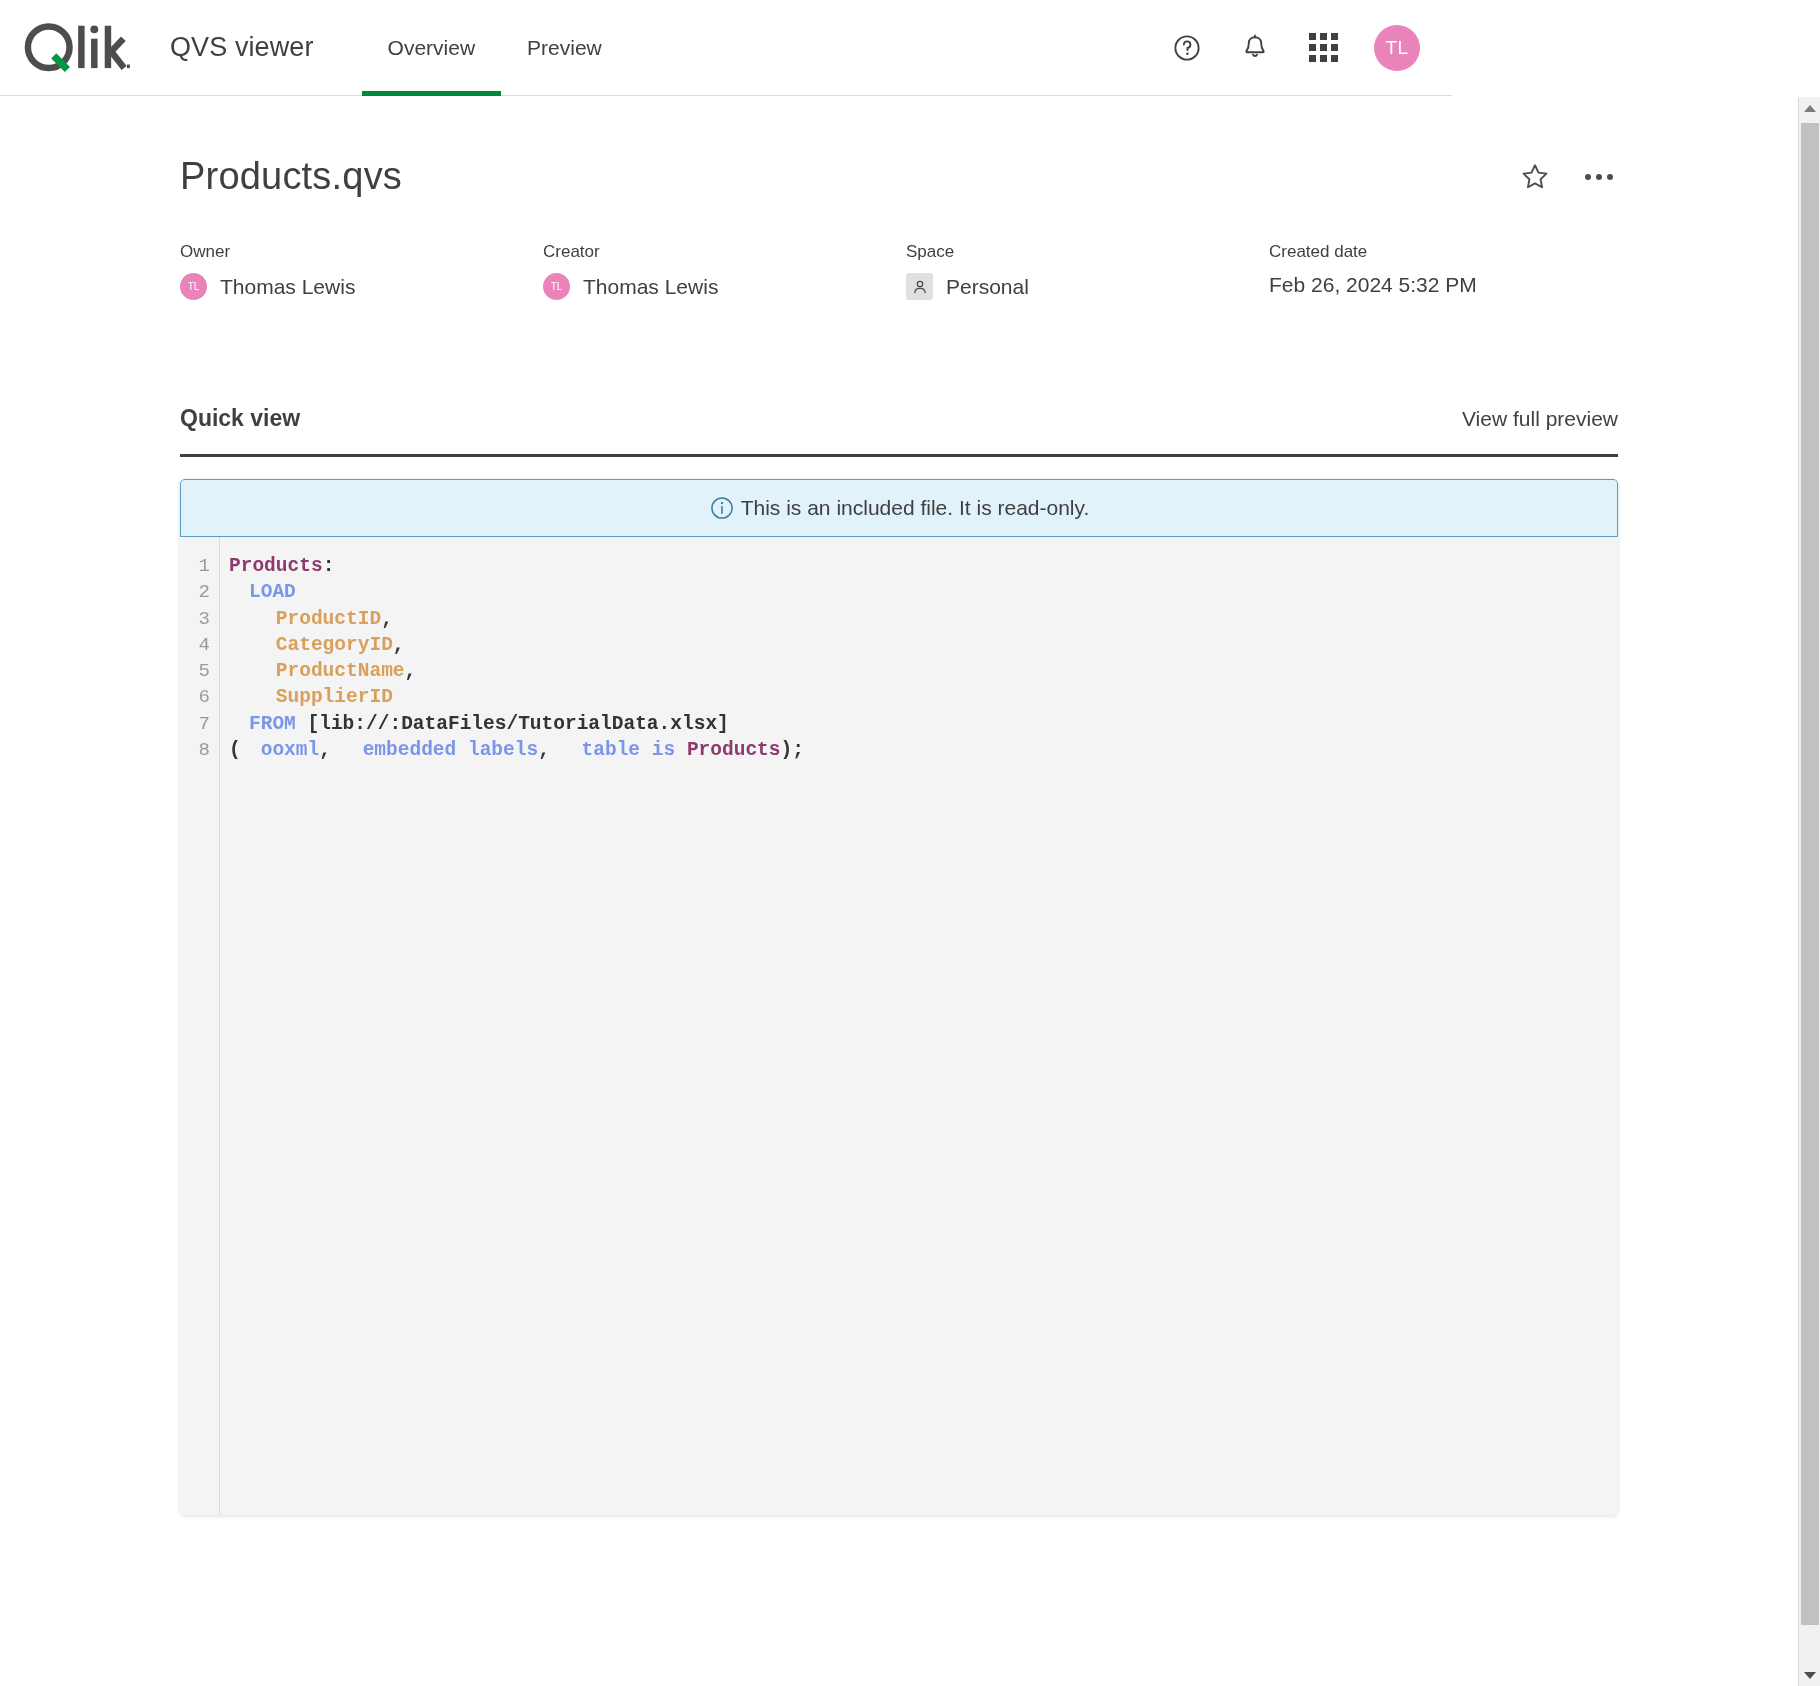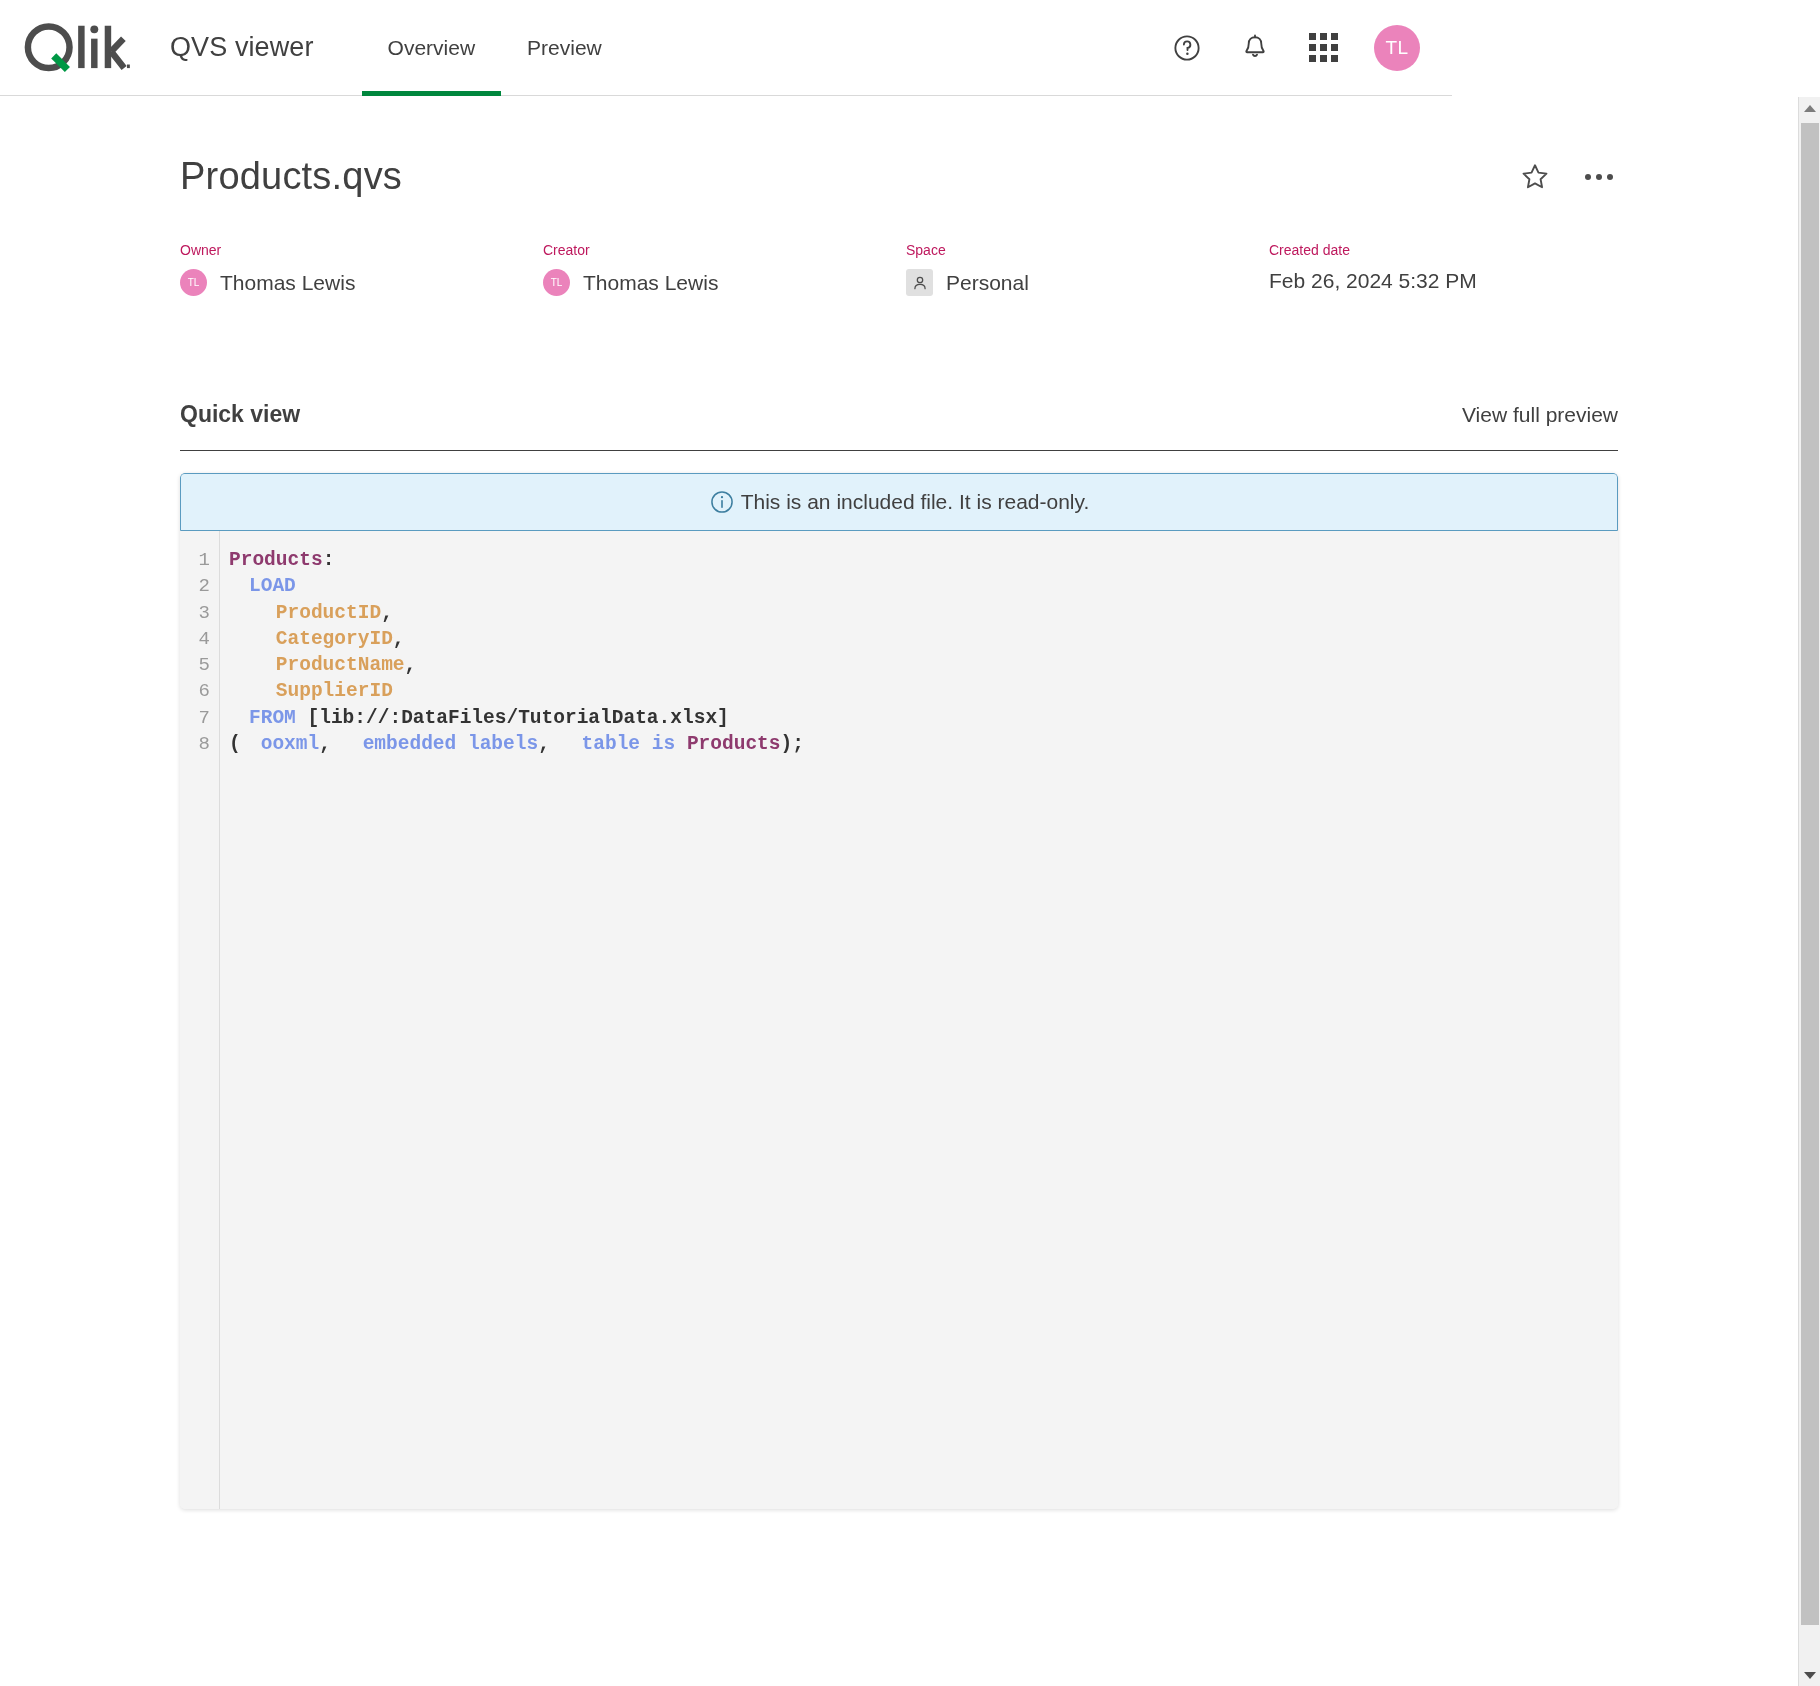--- a/index.html
+++ b/index.html
@@ -122,22 +122,22 @@
   .dots i { width: 6px; height: 6px; border-radius: 50%; background: #4d4d4d; display:block; }
 
   
   .meta-grid {
     margin-top: 44px;
     display: grid;
     grid-template-columns: 363px 363px 363px 363px;
     row-gap: 40px;
   }
   .meta-label {
-    font-size: 14px;
-    color: #be185d;
+    font-size: 17px;
+    color: #404040;
     margin-bottom: 11px;
     white-space: nowrap;
   }
   .meta-value {
     font-size: 21px;
     color: #404040;
     display: flex; align-items: center;
     gap: 13px;
     white-space: nowrap;
   }
@@ -153,21 +153,21 @@
     background: #e0e0e0;
     display: flex; align-items: center; justify-content: center;
     flex: 0 0 auto;
   }
 
   
   .qv-header {
     margin-top: 105px;
     display: flex; align-items: baseline;
     padding-bottom: 22px;
-    border-bottom: 1px solid #404040;
+    border-bottom: 3px solid #404040;
   }
   .qv-title { font-size: 23px; font-weight: 700; color: #404040; }
   .qv-link {
     margin-left: auto;
     font-size: 21px;
     color: #404040;
     cursor: pointer;
   }
 
   .code-panel {

